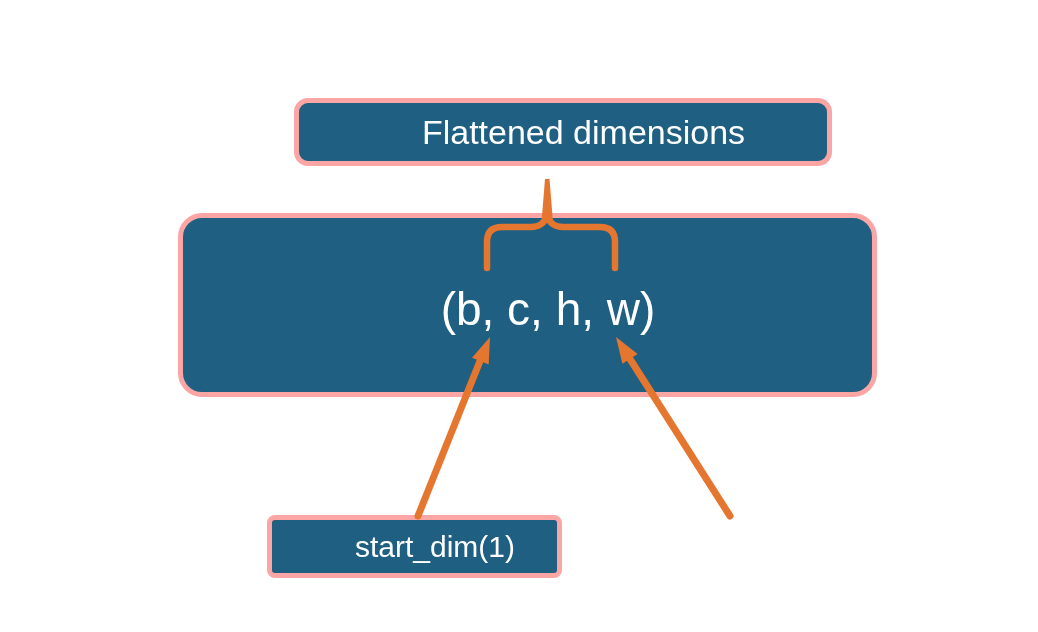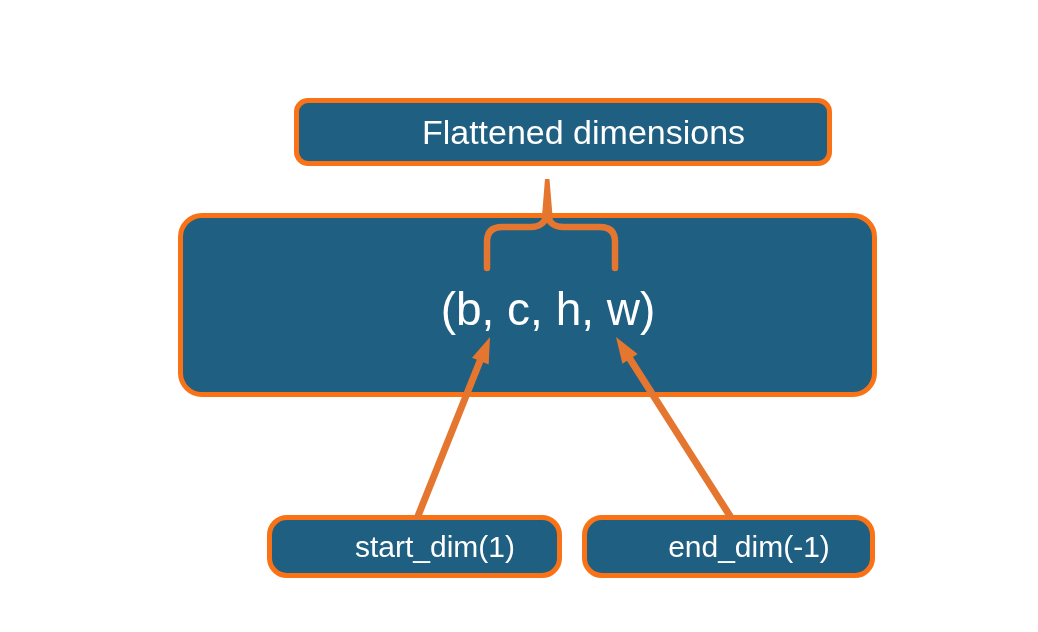--- a/index.html
+++ b/index.html
@@ -12,21 +12,21 @@
     position: relative;
     width: 1038px;
     height: 632px;
     background: #ffffff;
     overflow: hidden;
   }
   .node {
     position: absolute;
     box-sizing: border-box;
     background: #1E5F82;
-    border: 5px solid #f97316;
+    border: 5px solid #fca5a5;
     color: #ffffff;
     display: flex;
     align-items: center;
     justify-content: center;
     text-align: center;
     padding-left: 41px;
   }
   .title-box {
     left: 294px;
     top: 98px;
@@ -43,21 +43,21 @@
     border-radius: 24px;
     font-size: 46px;
   }
   .tensor-box .label {
     position: relative;
     top: 4px;
   }
   .dim-box {
     top: 515px;
     height: 63px;
-    border-radius: 20px;
+    border-radius: 8px;
     font-size: 30px;
   }
   .start-dim-box { left: 267px; width: 295px; }
   .end-dim-box   { left: 582px; width: 293px; }
   .overlay {
     position: absolute;
     left: 0;
     top: 0;
     width: 1038px;
     height: 632px;
@@ -84,23 +84,20 @@
   </div>
 
   <div class="node tensor-box">
     <span class="label">(b, c, h, w)</span>
   </div>
 
   <div class="node dim-box start-dim-box">
     <span class="label">start_dim(1)</span>
   </div>
 
-  <div class="node dim-box end-dim-box">
-    <span class="label">end_dim(-1)</span>
-  </div>
 
   <svg class="overlay" viewBox="0 0 1038 632" xmlns="http://www.w3.org/2000/svg">
 
     <polygon class="accent-fill" points="541.5,222 545,179 549.5,179 553,222"></polygon>
 
     <path class="accent-stroke" stroke-width="6.5" d="M 487 268
              L 487 242
              Q 487 227 502 227
              L 531 227
              Q 543 227 547 216

